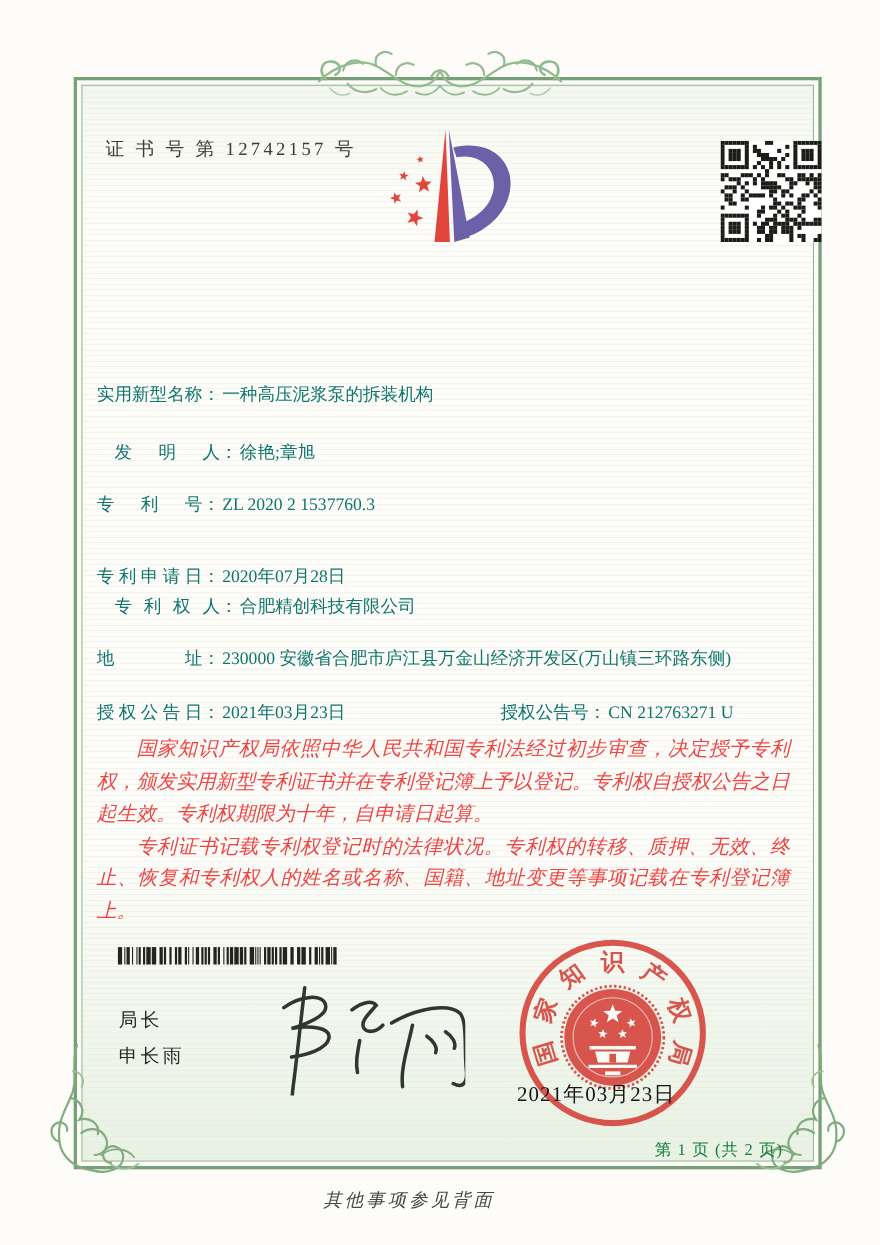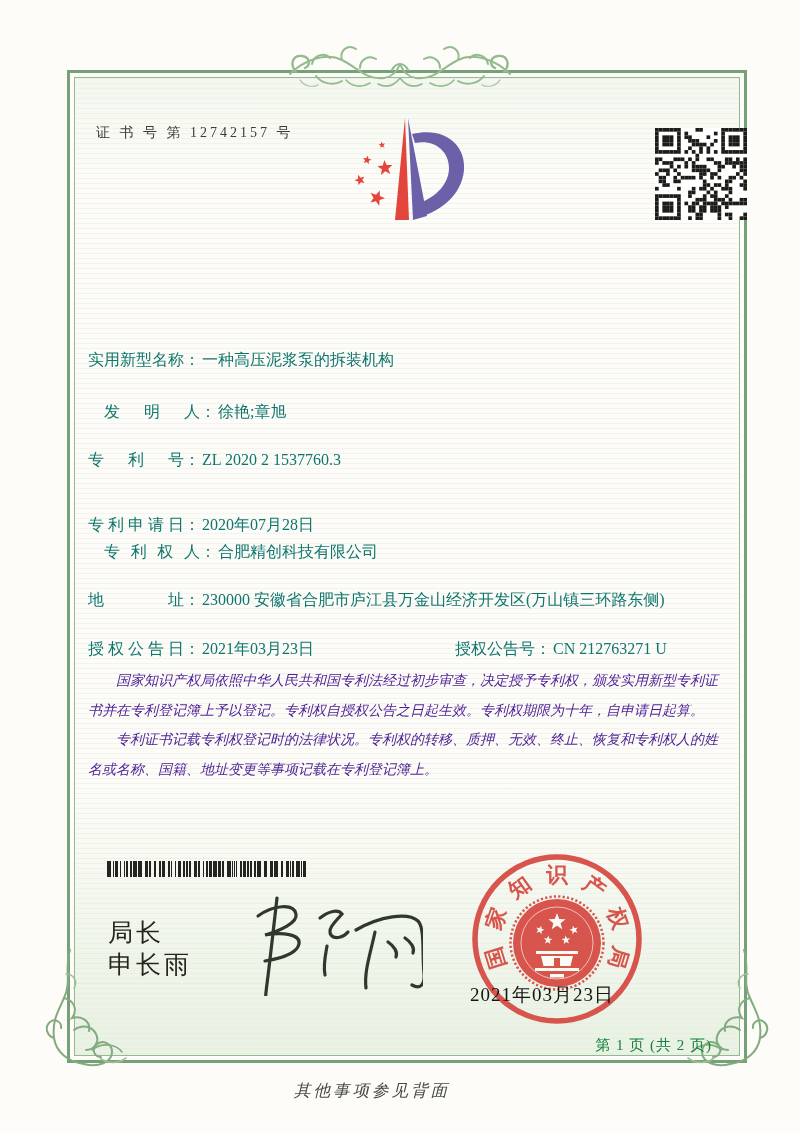--- a/index.html
+++ b/index.html
@@ -22,21 +22,21 @@
       repeating-linear-gradient(180deg, rgba(140,172,140,.10) 0px, rgba(140,172,140,.10) 1px,
                       rgba(0,0,0,0) 1px, rgba(0,0,0,0) 5px);
   }
   .ornament { position:absolute; pointer-events:none; }
   #orn-top   { left:286px; top:40px; }
   #orn-bl    { left:44px;  top:946px; }
   #orn-br    { left:658px; top:946px; }
 
   
   .cert-no {
-    position:absolute; left:96px; top:124px; font-size:14px; color:#3c3c36;
+    position:absolute; left:96px; top:124px; font-size:17px; color:#3c3c36;
     letter-spacing:3px;
   }
   #logo { position:absolute; left:336px; top:110px; }
   #qr   { position:absolute; left:655px; top:128px; }
   .title {
     position:absolute; left:67px; top:242px; width:680px; text-align:center;
     font-size:43px; font-weight:600; color:#181816; letter-spacing:6px;
   }
 
   
@@ -54,29 +54,29 @@
   #row-filing   { top:155px;margin-top:18px; }
   #row-patentee { top:200px;margin-left:16px; }
   #row-address  { top:248px; }
   #row-address .val { max-width:472px; }
   #row-grant    { top:297px; }
   .pair2 { position:absolute; left:367px; top:0; white-space:nowrap; }
 
   
   .body-text {
     position:absolute; left:88px; top:666px; width:630px;
-    font-size:14px; font-style:italic; line-height:29.5px;
-    color:#4c1d95; text-align:justify;
+    font-size:18px; font-style:italic; line-height:29.5px;
+    color:#ef4444; text-align:justify;
   }
   .body-text p { text-indent:2em; }
 
   
   #barcode { position:absolute; left:107px; top:861px; }
   .commissioner-title, .commissioner-name {
-    position:absolute; left:108px; font-size:25px; color:#26261f;
+    position:absolute; left:108px; font-size:17px; color:#26261f;
     font-family:"Liberation Sans","DejaVu Sans",sans-serif; letter-spacing:3px;
   }
   .commissioner-title { top:916px; }
   .commissioner-name  { top:948px; }
   #signature { position:absolute; left:228px; top:888px; }
 
   
   .seal { position:absolute; left:468px; top:850px; width:178px; height:178px; }
   .seal svg { position:absolute; left:0; top:0; }
   .seal-date {

